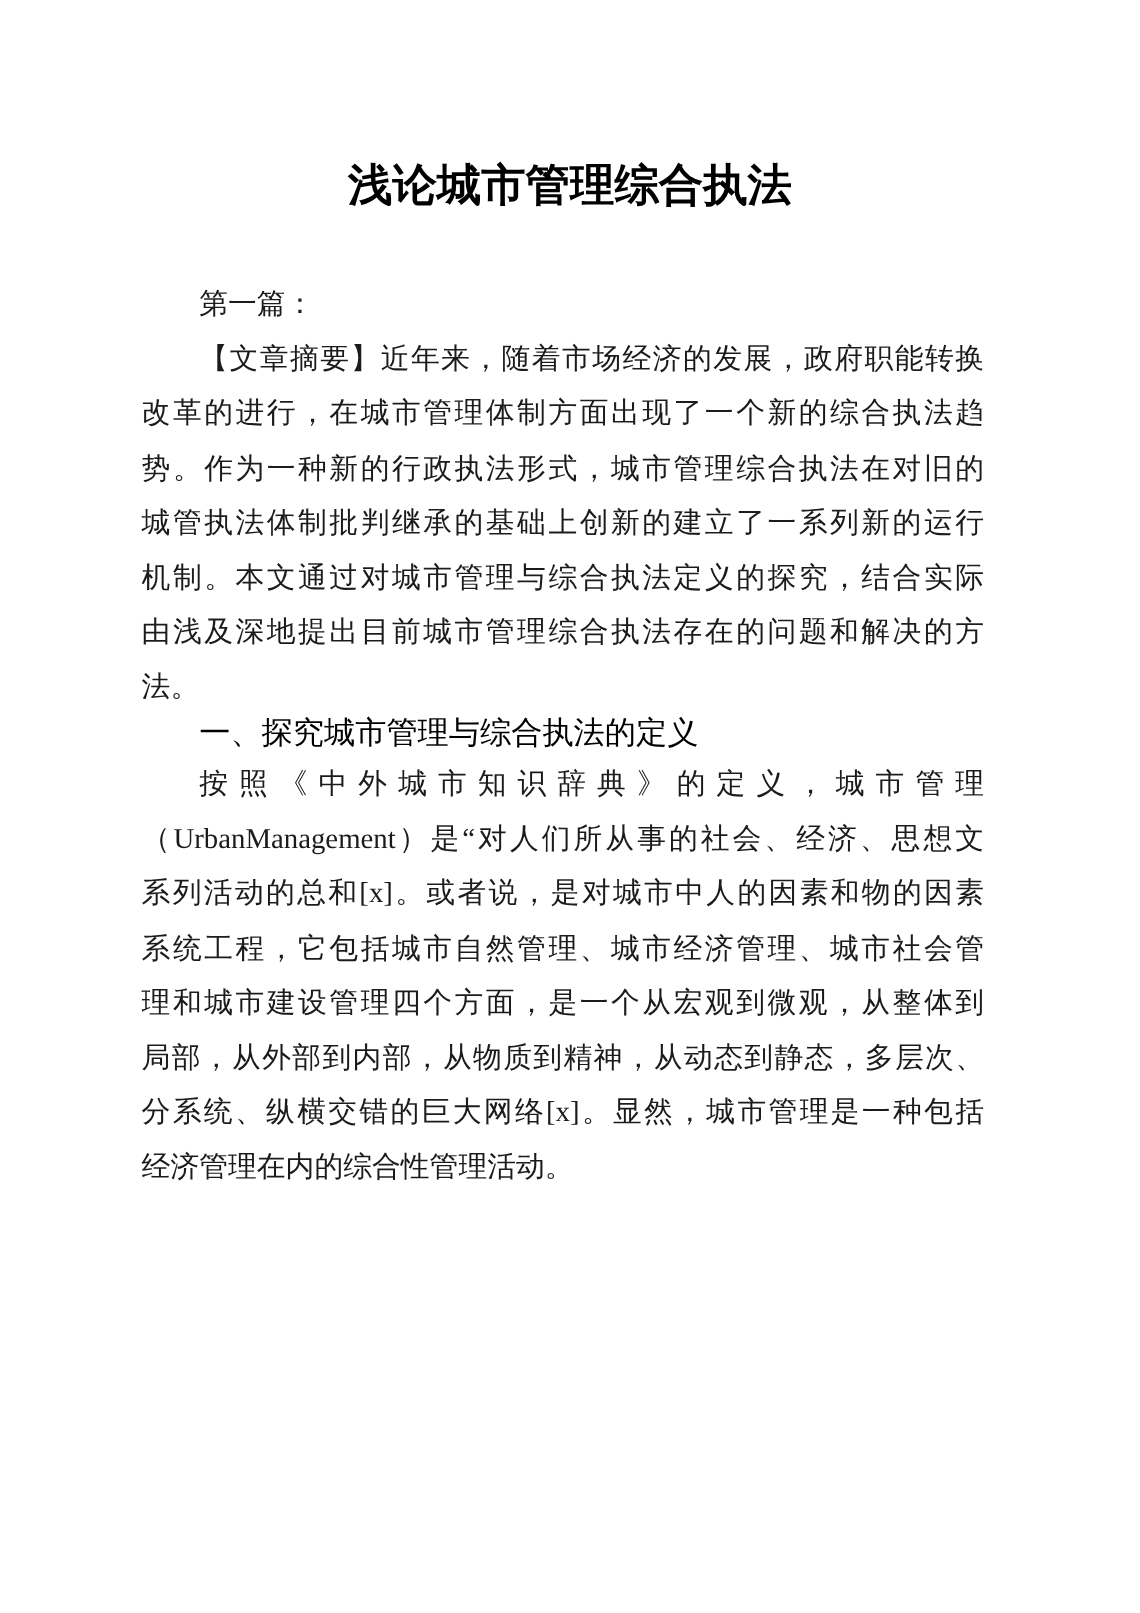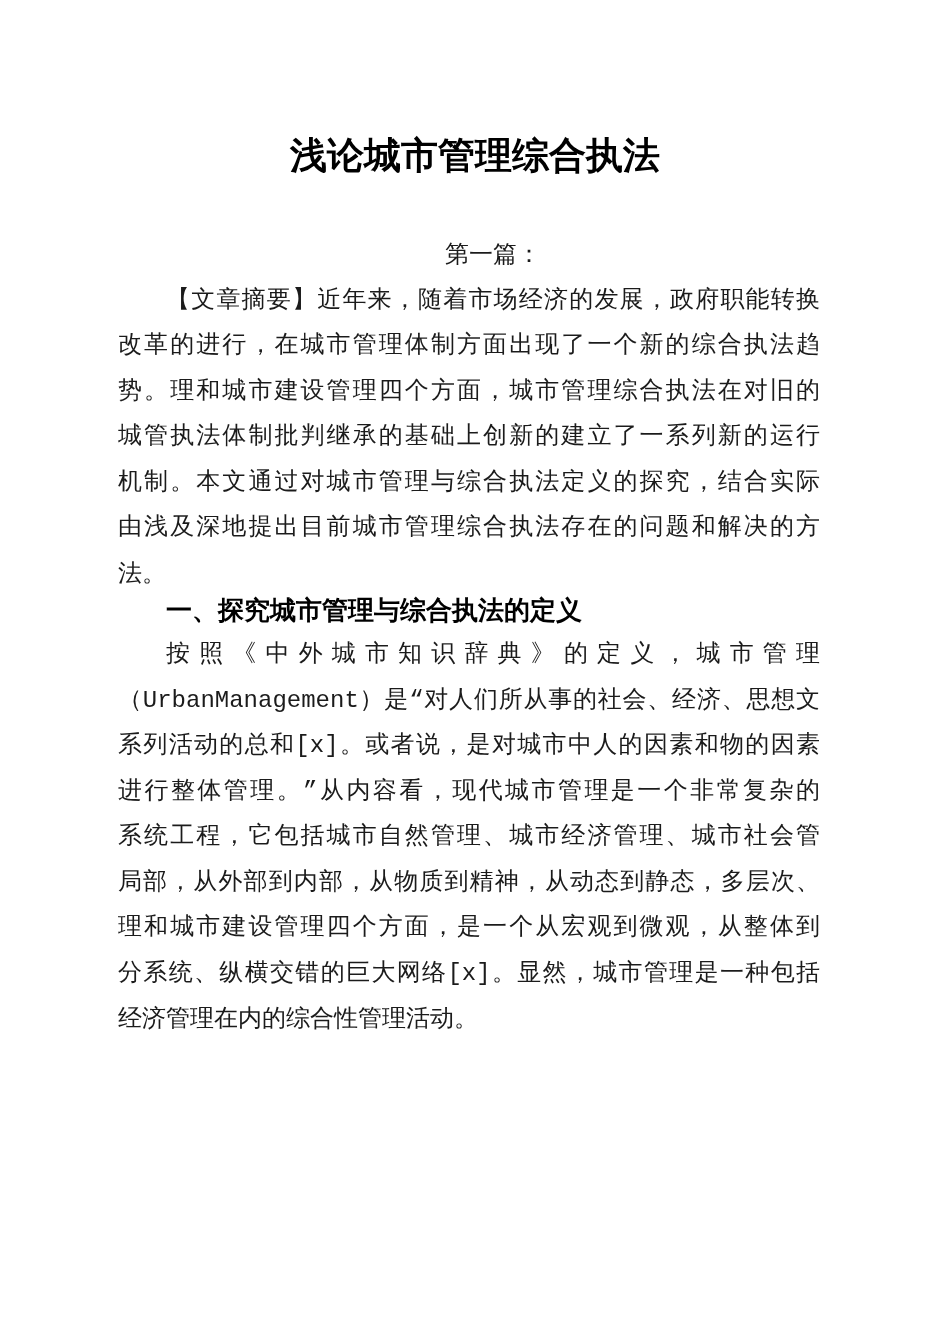--- a/index.html
+++ b/index.html
@@ -33,32 +33,30 @@
     font-size: 24px;
   }
   .line {
     line-height: 45.5px;
     min-height: 45.5px;
   }
   
   .fill {
     text-align: justify;
     text-align-last: justify;
-    font-family: Liberation Mono, monospace;
   }
   .indent {
     text-indent: 48px;
-    text-align: center;
   }
   .indent-small {
     text-indent: 30px;
   }
   .heading {
     font-family: "Liberation Sans", sans-serif;
-    font-weight: 700;
+    font-weight: 400;
     font-size: 26px;
     line-height: 44px;
     min-height: 44px;
     margin-top: -8px;
     text-indent: 48px;
     color: #000000;
   }
 </style>
 </head>
 <body>
@@ -67,32 +65,31 @@
 
   <h1 class="doc-title">浅论城市管理综合执法</h1>
 
   <div class="content">
 
 
     <div class="line indent">第一篇：</div>
 
     <div class="line indent fill">【文章摘要】近年来，随着市场经济的发展，政府职能转换</div>
     <div class="line fill">改革的进行，在城市管理体制方面出现了一个新的综合执法趋</div>
-    <div class="line fill">势。理和城市建设管理四个方面，城市管理综合执法在对旧的</div>
+    <div class="line fill">势。作为一种新的行政执法形式，城市管理综合执法在对旧的</div>
     <div class="line fill">城管执法体制批判继承的基础上创新的建立了一系列新的运行</div>
     <div class="line fill">机制。本文通过对城市管理与综合执法定义的探究，结合实际</div>
     <div class="line fill">由浅及深地提出目前城市管理综合执法存在的问题和解决的方</div>
     <div class="line">法。</div>
 
     <div class="heading">一、探究城市管理与综合执法的定义</div>
 
     <div class="line indent fill">按照《中外城市知识辞典》的定义，城市管理</div>
     <div class="line fill">（UrbanManagement）是“对人们所从事的社会、经济、思想文</div>
     <div class="line fill">系列活动的总和[x]。或者说，是对城市中人的因素和物的因素</div>
-    <div class="line fill">进行整体管理。”从内容看，现代城市管理是一个非常复杂的</div>
     <div class="line fill">系统工程，它包括城市自然管理、城市经济管理、城市社会管</div>
+    <div class="line fill">理和城市建设管理四个方面，是一个从宏观到微观，从整体到</div>
     <div class="line fill">局部，从外部到内部，从物质到精神，从动态到静态，多层次、</div>
-    <div class="line fill">理和城市建设管理四个方面，是一个从宏观到微观，从整体到</div>
     <div class="line fill">分系统、纵横交错的巨大网络[x]。显然，城市管理是一种包括</div>
     <div class="line">经济管理在内的综合性管理活动。</div>
 
   </div>
 </div>
 
 </body></html>

